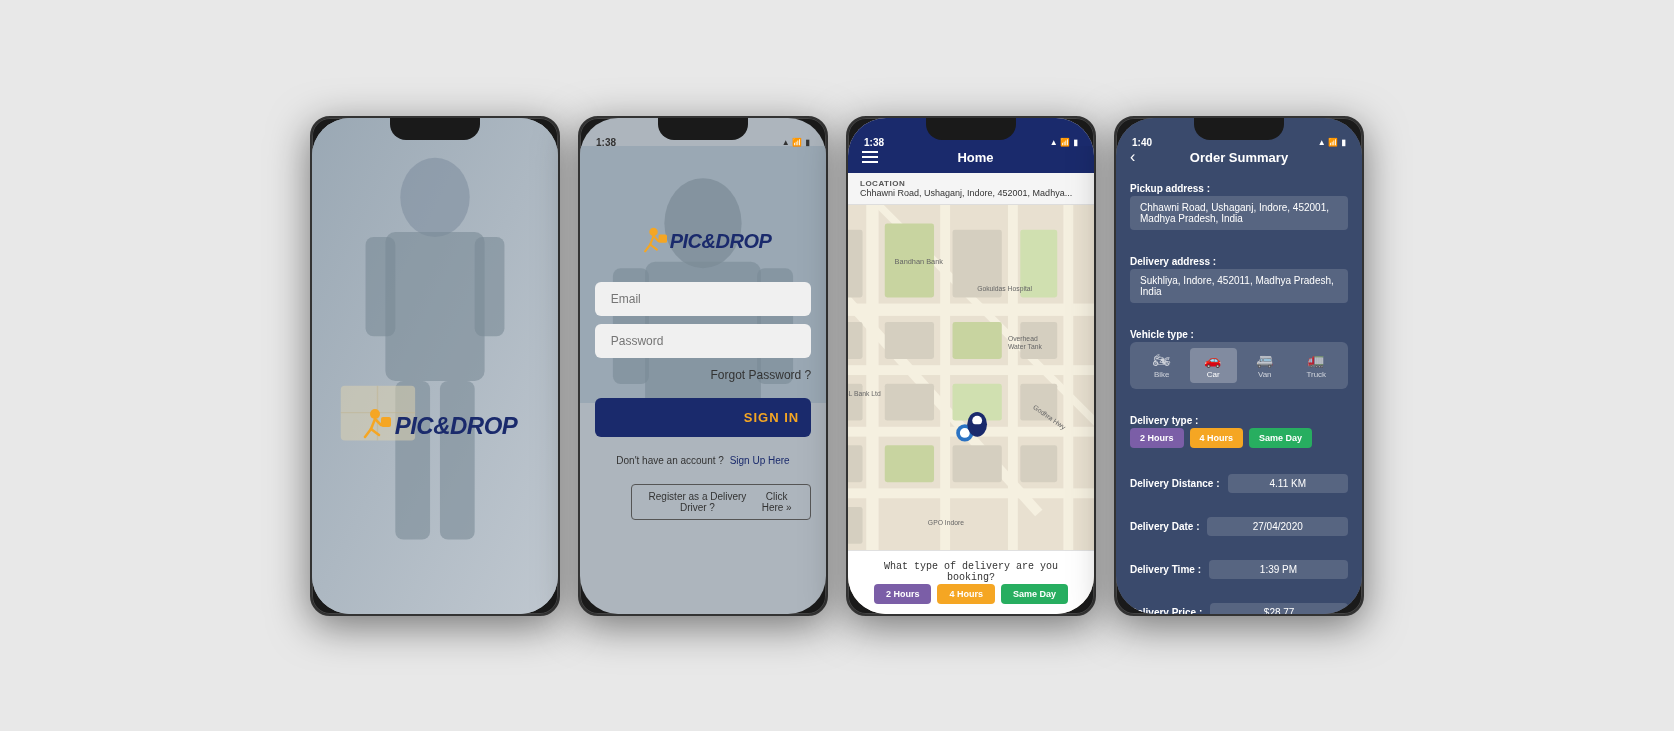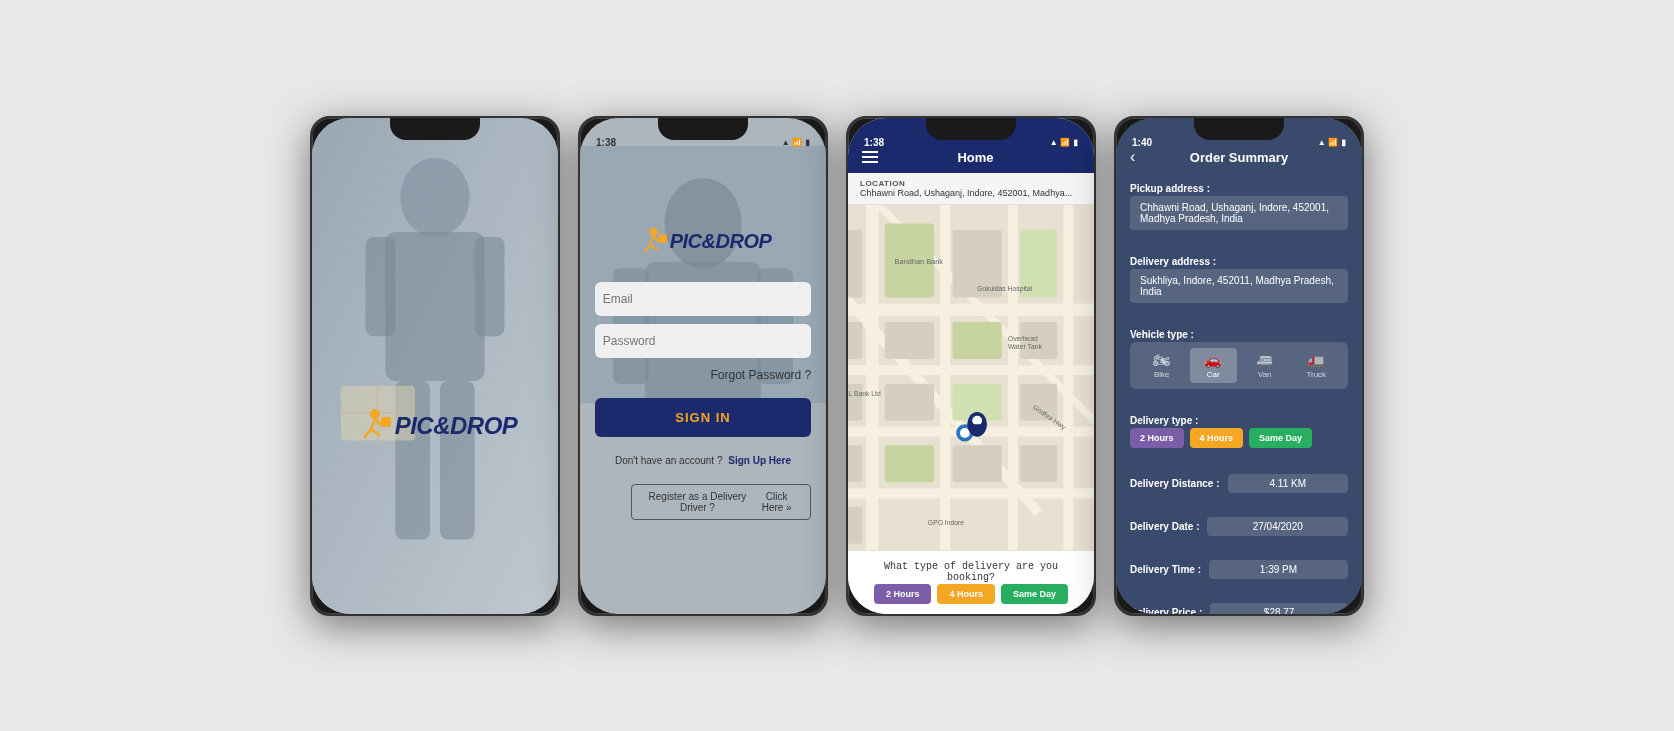--- a/index.html
+++ b/index.html
@@ -104,21 +104,21 @@
       width: 88%;
       display: flex;
       flex-direction: column;
       gap: 8px;
     }
 
     .login-input {
       background: #f0f0f0;
       border: none;
       border-radius: 6px;
-      padding: 10px 8px;
+      padding: 10px 16px;
       font-size: 12px;
       color: #555;
       width: 100%;
     }
 
     .forgot-password {
       text-align: right;
       font-size: 12px;
       color: #333;
       margin-top: 2px;
@@ -128,32 +128,33 @@
       background: #1a2a6c;
       color: #f5a623;
       border: none;
       border-radius: 6px;
       padding: 12px;
       font-size: 13px;
       font-weight: 700;
       letter-spacing: 1px;
       width: 100%;
       margin-top: 8px;
+      text-align: right;
     }
 
     .dont-have-account {
       font-size: 10px;
       color: #333;
       margin-top: 10px;
       text-align: center;
     }
 
     .dont-have-account .sign-up-link {
       color: #1a2a6c;
-      font-weight: 700;
+      font-weight: 400;
     }
 
     .register-driver-btn {
       border: 1px solid #555;
       border-radius: 4px;
       padding: 6px 12px;
       font-size: 10px;
       color: #333;
       background: transparent;
       margin-top: 10px;

